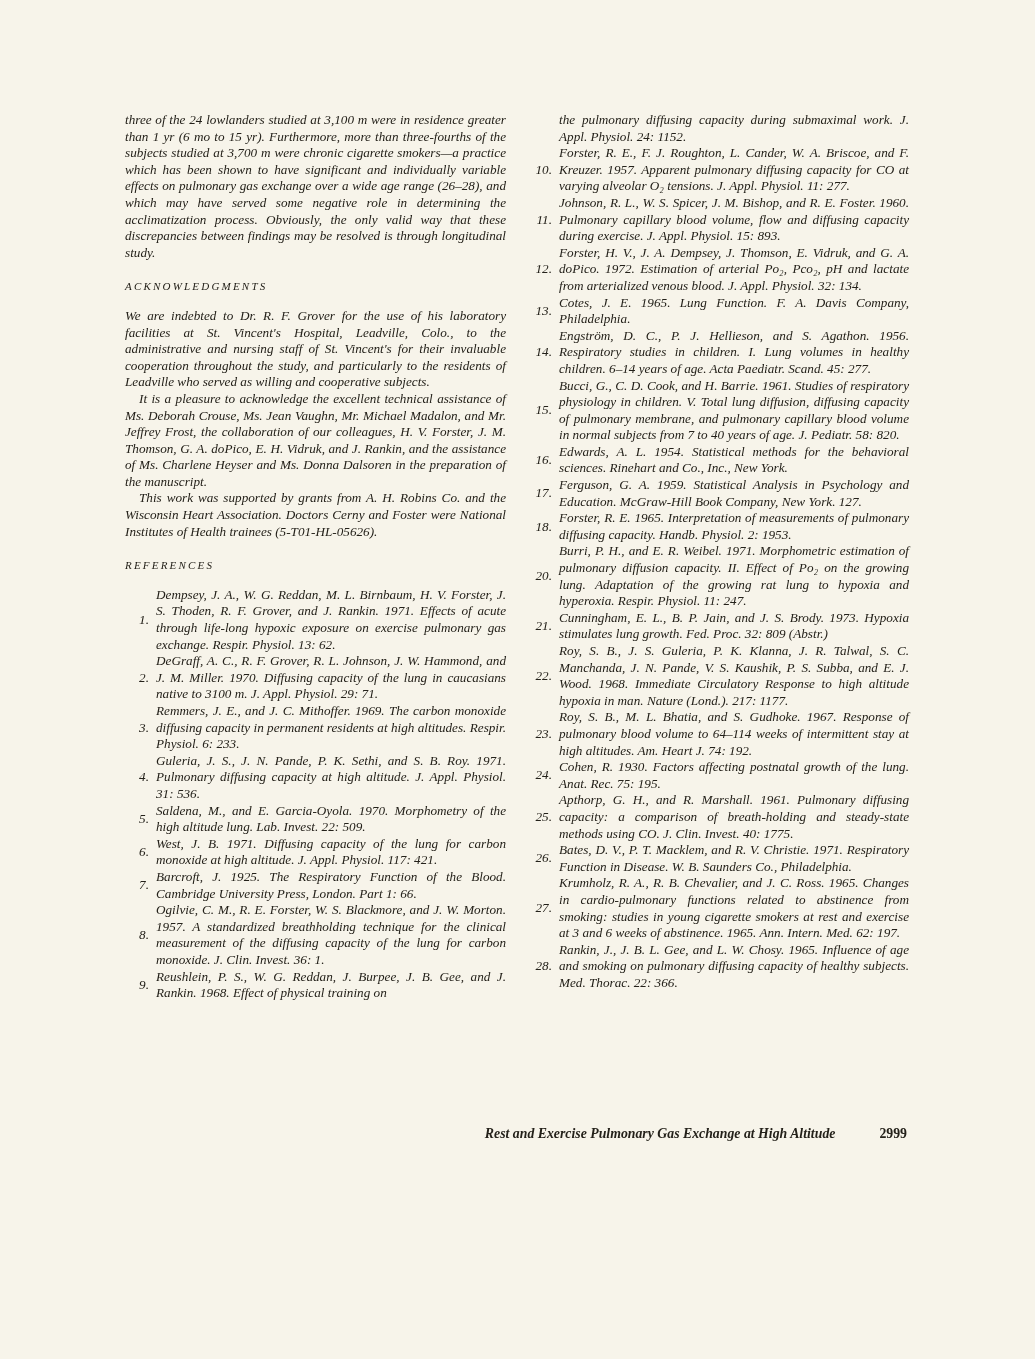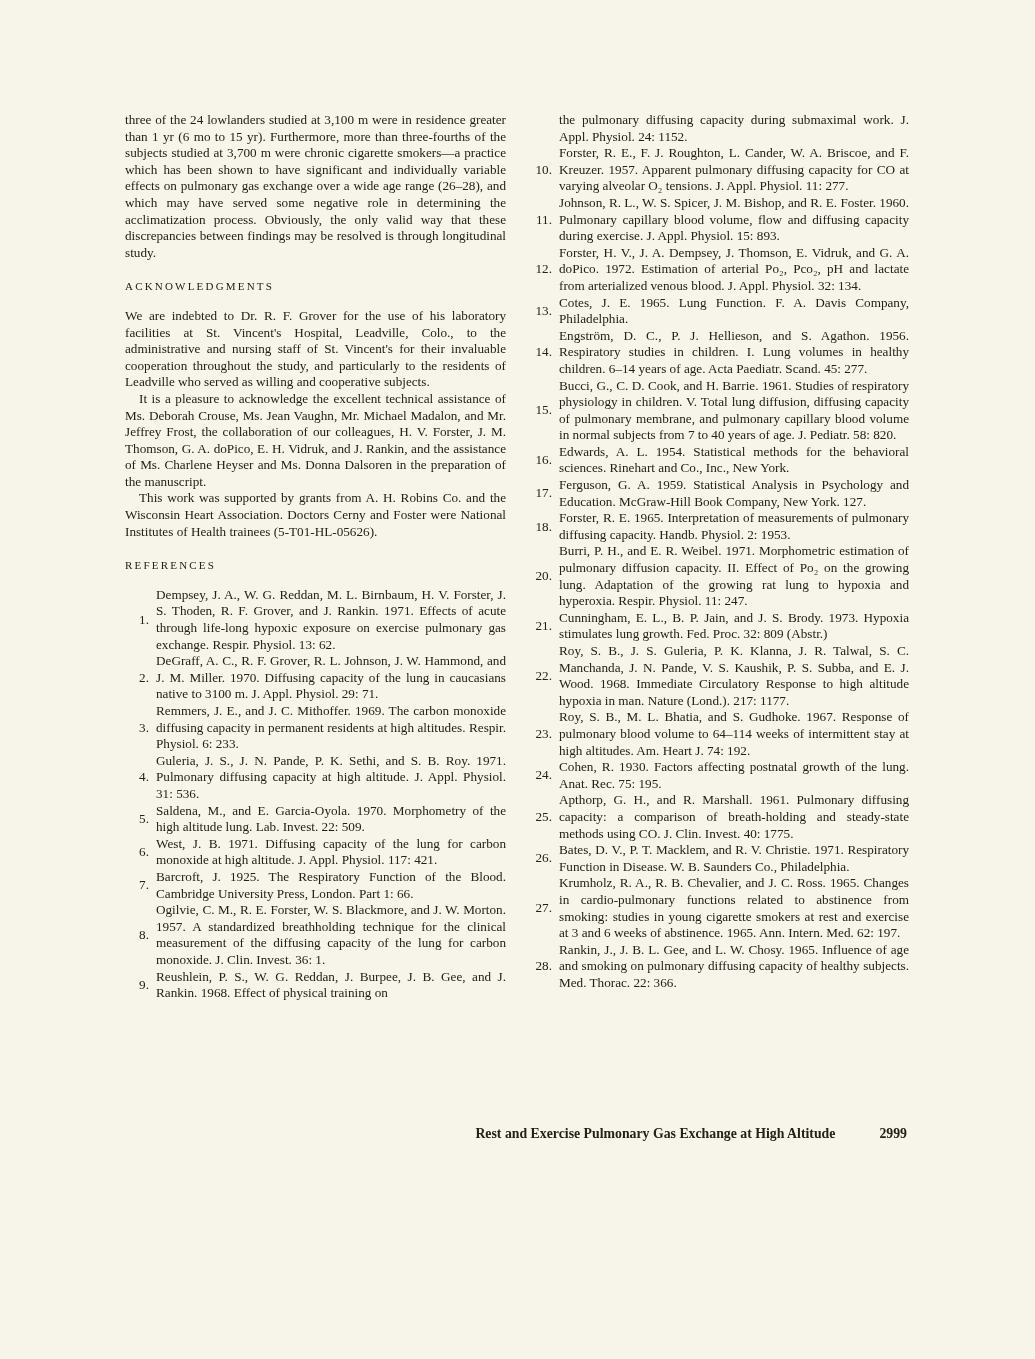--- a/index.html
+++ b/index.html
@@ -15,20 +15,21 @@
     line-height: 16.6px;
     overflow: hidden;
   }
   .content {
     position: absolute;
     left: 125px;
     top: 112px;
     width: 784px;
     display: flex;
     gap: 22px;
+    font-style: italic;
   }
   .col { flex: 1 1 0; min-width: 0; text-align: justify; }
   p { margin: 0; }
   .heading {
     display: block;
     text-align: left;
     font-weight: 400;
     font-size: 11px;
     letter-spacing: 2.2px;
     margin: 17px 0 13px 0;
@@ -47,21 +48,21 @@
     position: absolute;
     left: 125px;
     right: 128px;
     top: 1126px;
     display: flex;
     justify-content: flex-end;
     align-items: baseline;
     gap: 44px;
     font-size: 13.8px;
   }
-  .running-title { font-weight: 700; }
+  .running-title { font-style: italic; font-weight: 700; }
   .page-number { font-weight: 700; }
 </style>
 </head>
 <body>
 
 <div class="page">
   <div class="content">
 
     <div class="col">
       <p>three of the 24 lowlanders studied at 3,100 m were in residence greater than 1 yr (6 mo to 15 yr). Furthermore, more than three-fourths of the subjects studied at 3,700 m were chronic cigarette smokers—a practice which has been shown to have significant and individually variable effects on pulmonary gas exchange over a wide age range (26–28), and which may have served some negative role in determining the acclimatization process. Obviously, the only valid way that these discrepancies between findings may be resolved is through longitudinal study.</p>

